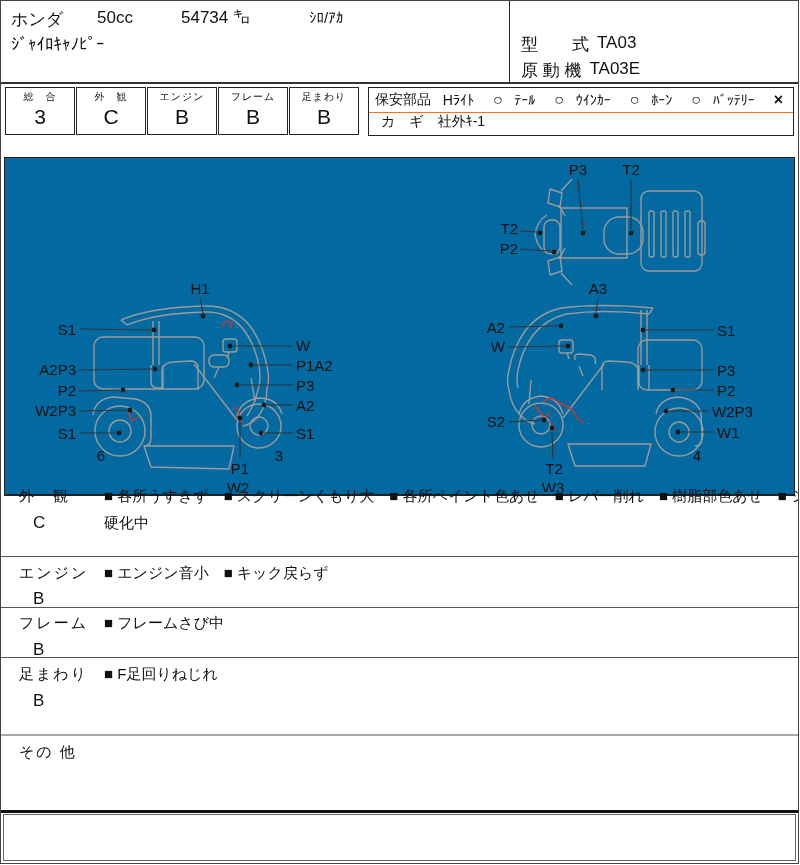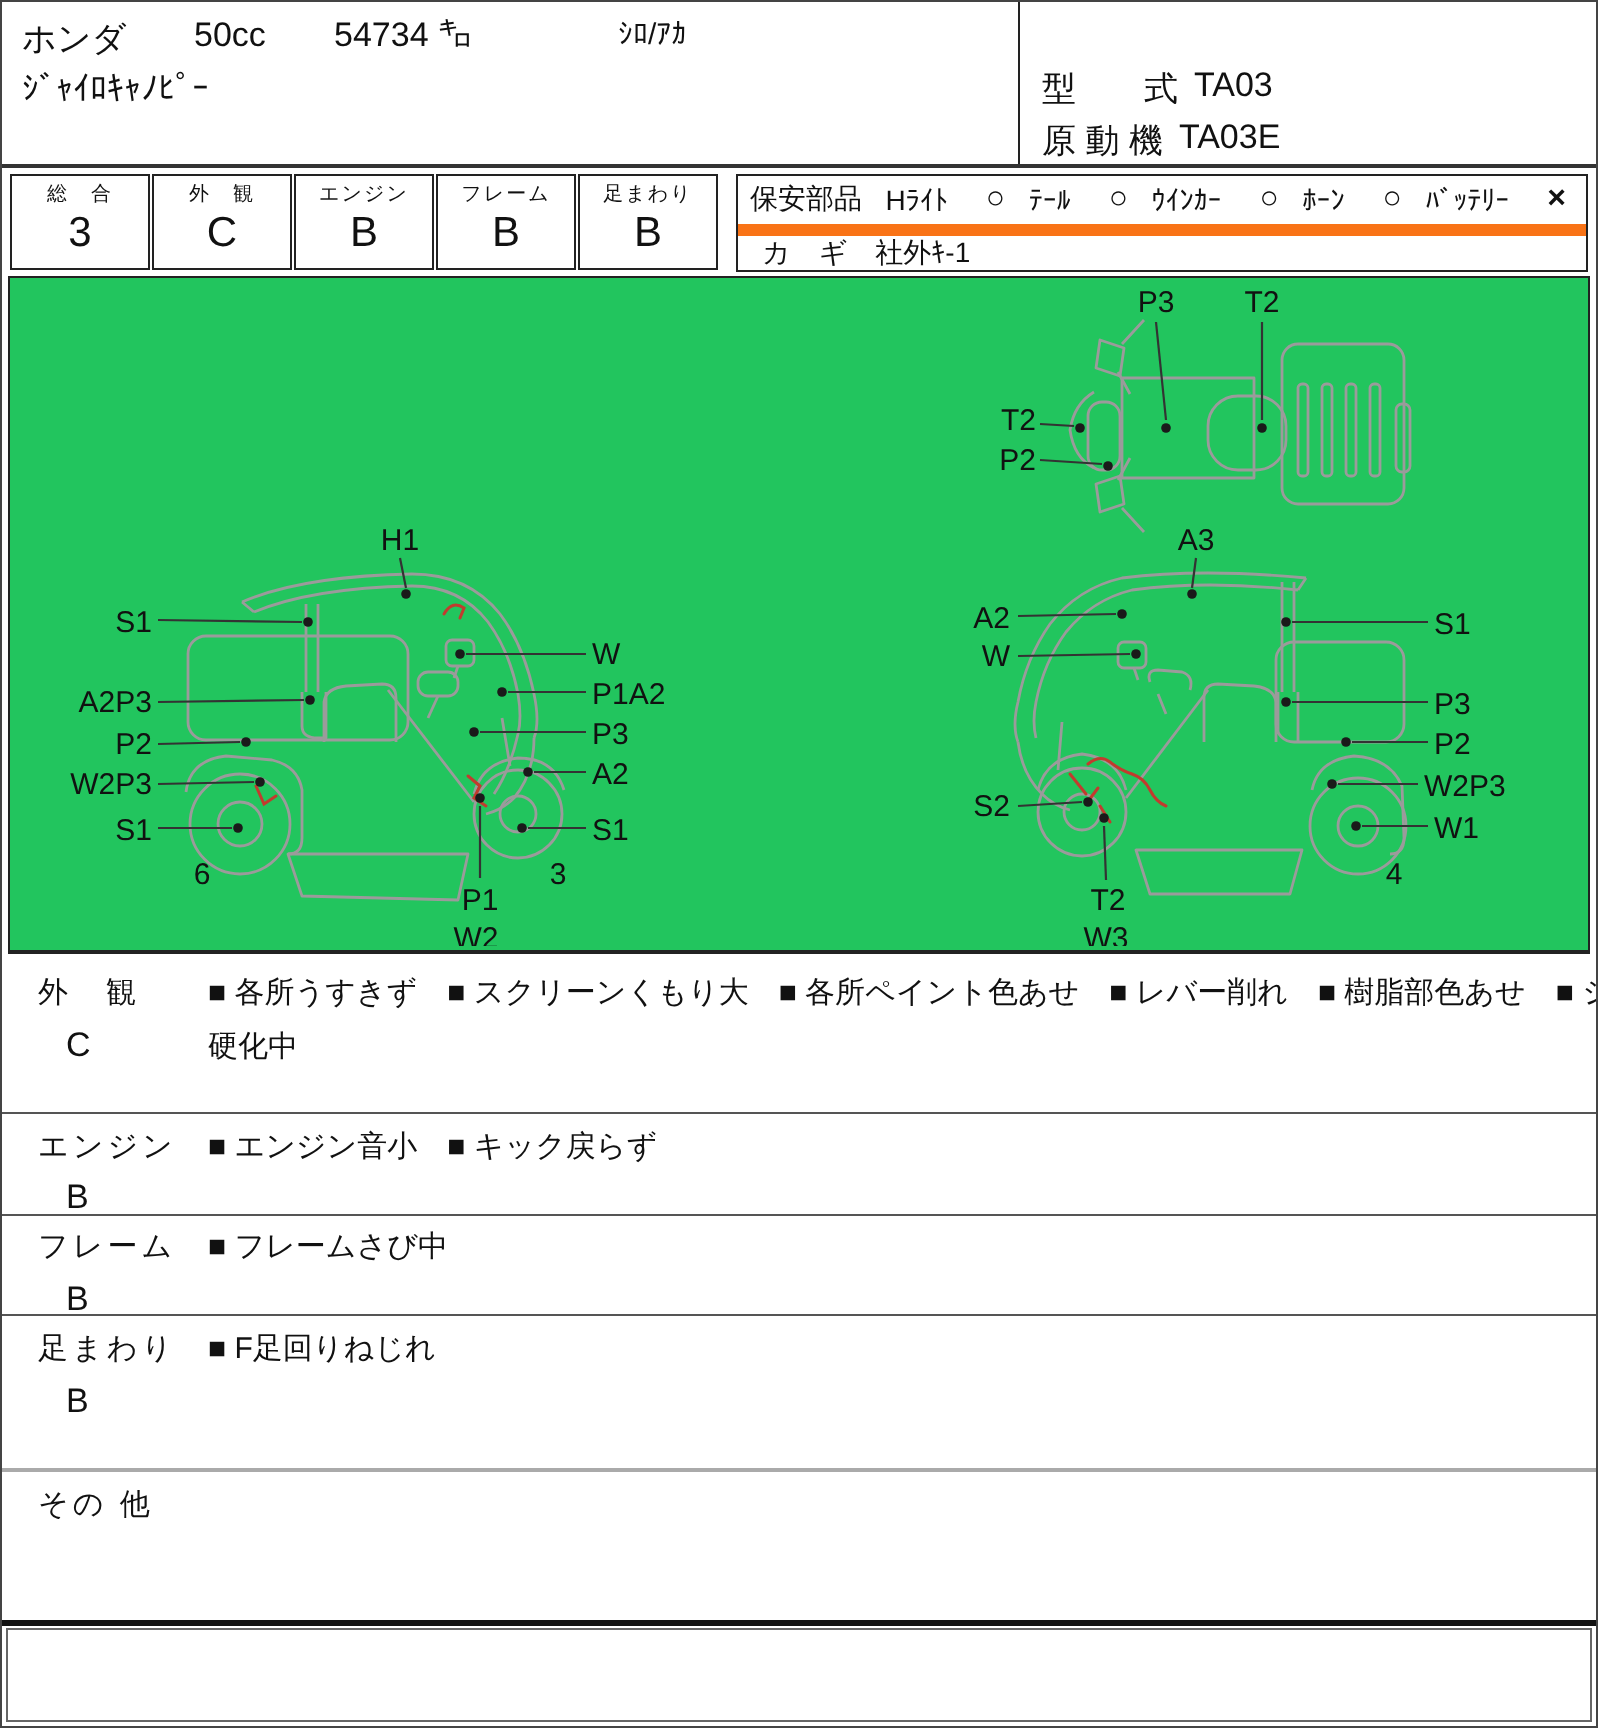--- a/index.html
+++ b/index.html
@@ -20,49 +20,49 @@
     position:absolute;top:86px;width:68px;height:46px;
     border:1.5px solid #222;background:#fff;text-align:center;
   }
   .rate-label{font-size:10px;margin-top:2px;letter-spacing:1px;}
   .rate-value{font-size:21px;margin-top:1px;}
   .safety-box{
     position:absolute;left:367px;top:86px;width:426px;height:49px;
     border:1.5px solid #222;box-sizing:border-box;background:#fff;
   }
   .safety-r1{
-    display:flex;align-items:center;height:24px;border-bottom:6px solid #f97316;
+    display:flex;align-items:center;height:24px;border-bottom:1px solid #f97316;
     padding:0 10px 0 6px;justify-content:space-between;font-size:14px;white-space:nowrap;
   }
   .safety-item{display:flex;align-items:center;gap:19px;}
   .safety-mark{font-size:16px;line-height:1;}
   .safety-r2{display:flex;align-items:flex-start;height:22px;padding-left:12px;font-size:14px;gap:14px;}
   
   .diagram-box{
-    position:absolute;left:3px;top:137px;width:789px;height:336px;
-    border:1px solid #222;border-bottom-width:2.5px;background:#22c55e;
+    position:absolute;left:3px;top:156px;width:789px;height:336px;
+    border:1px solid #222;border-bottom-width:2.5px;background:#0369a1;
   }
   
   .sec-label{position:absolute;left:18px;font-size:15px;letter-spacing:2px;white-space:nowrap;}
   .sec-grade{position:absolute;left:32px;font-size:17px;}
   .sec-text{position:absolute;left:103px;right:6px;font-size:15px;white-space:nowrap;}
   .bottom-box{
     position:absolute;left:2px;top:813px;width:791px;height:45px;
     border:1px solid #666;background:#fff;
   }
   svg text{font-family:"Liberation Sans","DejaVu Sans",sans-serif;font-size:15px;fill:#111;}
 </style>
 </head>
 <body>
 
 <div id="page">
 
   <span class="abs hd-txt" style="left:10px;top:7px;">ホンダ</span>
   <span class="abs hd-txt" style="left:96px;top:7px;">50cc</span>
-  <span class="abs hd-txt" style="left:166px;top:7px;">54734 ㌔</span>
+  <span class="abs hd-txt" style="left:180px;top:7px;">54734 ㌔</span>
   <span class="abs hd-small" style="left:308px;top:8px;">ｼﾛ/ｱｶ</span>
   <span class="abs hd-txt" style="left:10px;top:34px;">ｼﾞｬｲﾛｷｬﾉﾋﾟｰ</span>
 
   <div class="abs" style="left:508px;top:0;width:1px;height:82px;background:#222;"></div>
 
   <div class="abs hd-row" style="left:520px;top:32px;">
     <span>型　　式</span>
     <span>TA03</span>
   </div>
   <div class="abs hd-row" style="left:520px;top:58px;">

